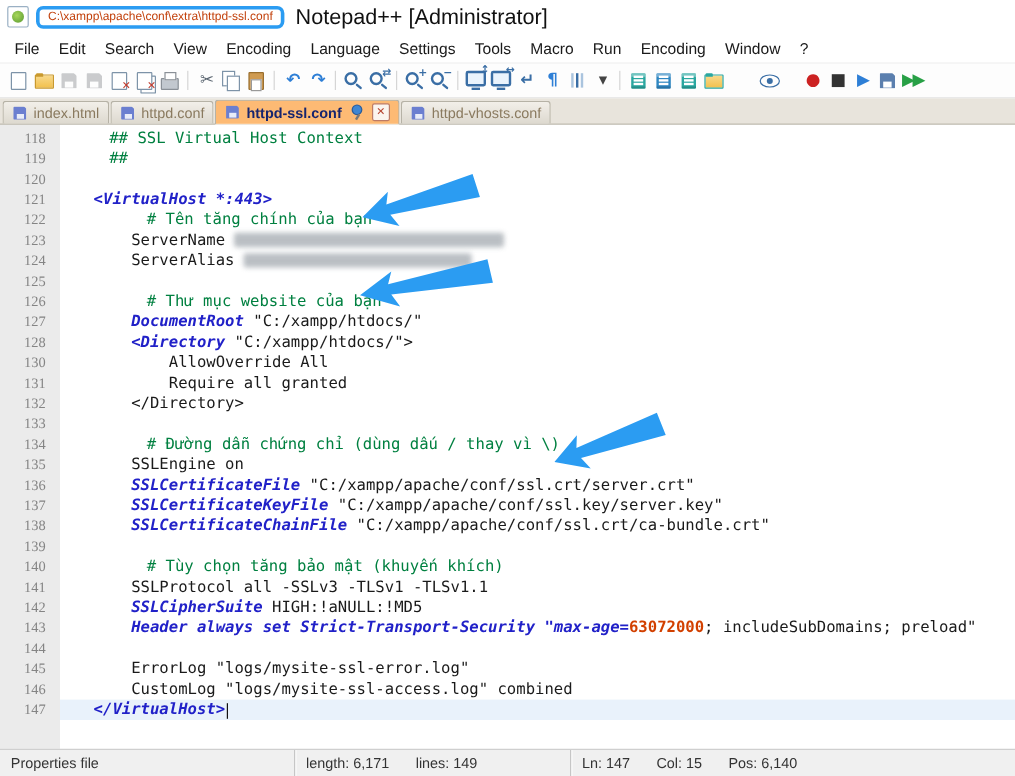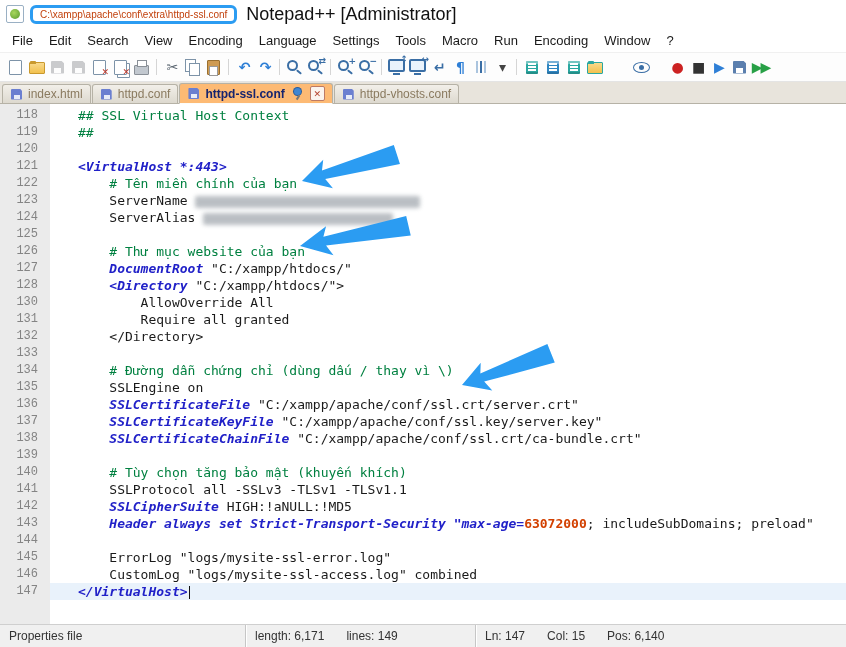--- a/index.html
+++ b/index.html
@@ -57,24 +57,24 @@
   .tabicon{width:13px;height:13px;position:relative;margin-right:5px;flex:0 0 auto;}
   .tabicon::before{content:"";position:absolute;inset:1px;background:#6b7fd0;border-radius:1px;clip-path:polygon(0 0,80% 0,100% 20%,100% 100%,0 100%);}
   .tabicon::after{content:"";position:absolute;left:4px;bottom:2px;width:6px;height:4px;background:#e8ecf8;}
   .pin{width:12px;height:14px;position:relative;margin-left:7px;flex:0 0 auto;}
   .pin::before{content:"";position:absolute;left:2px;top:1px;width:7px;height:7px;background:#3f86d2;border-radius:50%;box-shadow:0 0 0 1px #2a5c9a;}
   .pin::after{content:"";position:absolute;left:5px;top:8px;width:2px;height:5px;background:#777;transform:rotate(32deg);}
   .tclose{width:13px;height:13px;border:1px solid #bd7a64;border-radius:2px;display:flex;align-items:center;justify-content:center;font-size:9px;color:#b5432e;margin-left:6px;font-weight:bold;flex:0 0 auto;background:#fbf4ee;}
   
   .editor{height:524px;overflow:hidden;padding-top:3px;background:linear-gradient(to right,#ebebeb 50px,#fff 50px);box-sizing:border-box;}
   .line{display:flex;height:17px;line-height:17px;font-family:"DejaVu Sans Mono","Liberation Mono",monospace;font-size:13px;}
-  .ln{width:50px;flex:0 0 50px;text-align:right;padding-right:12px;box-sizing:border-box;color:#848484;font-size:12px;font-family:Liberation Mono, monospace;}
+  .ln{width:50px;flex:0 0 50px;text-align:right;padding-right:12px;box-sizing:border-box;color:#848484;font-size:12px;font-family:Liberation Serif, serif;}
   .code{flex:1;white-space:pre;padding-left:28px;color:#1a1a1a;}
   .line.cur .code{background:var(--current-line);}
-  .seg-comment{color:var(--comment-green);}
+  .seg-comment{color:var(--comment-green);margin-left:13px;}
   .seg-kw{color:var(--directive-blue);font-style:italic;font-weight:bold;}
   .seg-str{color:#1a1a1a;}
   .seg-plain{color:#1a1a1a;}
   .seg-num{color:var(--number-orange);font-weight:bold;}
   .redact{display:inline-block;height:12px;background:#a9afb5;border-radius:2px;filter:blur(2px);opacity:.8;vertical-align:middle;}
   .caret{display:inline-block;width:1px;height:13px;background:#111;vertical-align:text-bottom;margin-left:1px;}
   
   .statusbar{position:absolute;left:0;right:0;bottom:0;height:22px;background:#f0f0f0;border-top:1px solid #cfcfcf;display:flex;align-items:center;font-size:12px;color:#333;}
   .ss{padding:0 9px;height:100%;display:flex;align-items:center;border-left:1px solid #c6c6c6;box-shadow:inset 1px 0 0 #ffffff;box-sizing:border-box;white-space:nowrap;overflow:hidden;}
   .ss span{margin-right:22px;}
@@ -222,21 +222,21 @@
       <div class="line">
         <span class="ln">120</span>
         <span class="code"></span>
       </div>
       <div class="line">
         <span class="ln">121</span>
         <span class="code"><span class="seg-kw">&lt;VirtualHost *:443&gt;</span></span>
       </div>
       <div class="line">
         <span class="ln">122</span>
-        <span class="code"><span class="seg-comment">    # Tên miền chính của bạn</span></span>
+        <span class="code"><span class="seg-comment">    # Tên tăng chính của bạn</span></span>
       </div>
       <div class="line">
         <span class="ln">123</span>
         <span class="code"><span class="seg-plain">    ServerName </span><span class="redact" style="width: 225px;"></span></span>
       </div>
       <div class="line">
         <span class="ln">124</span>
         <span class="code"><span class="seg-plain">    ServerAlias </span><span class="redact" style="width: 190px;"></span></span>
       </div>
       <div class="line">

